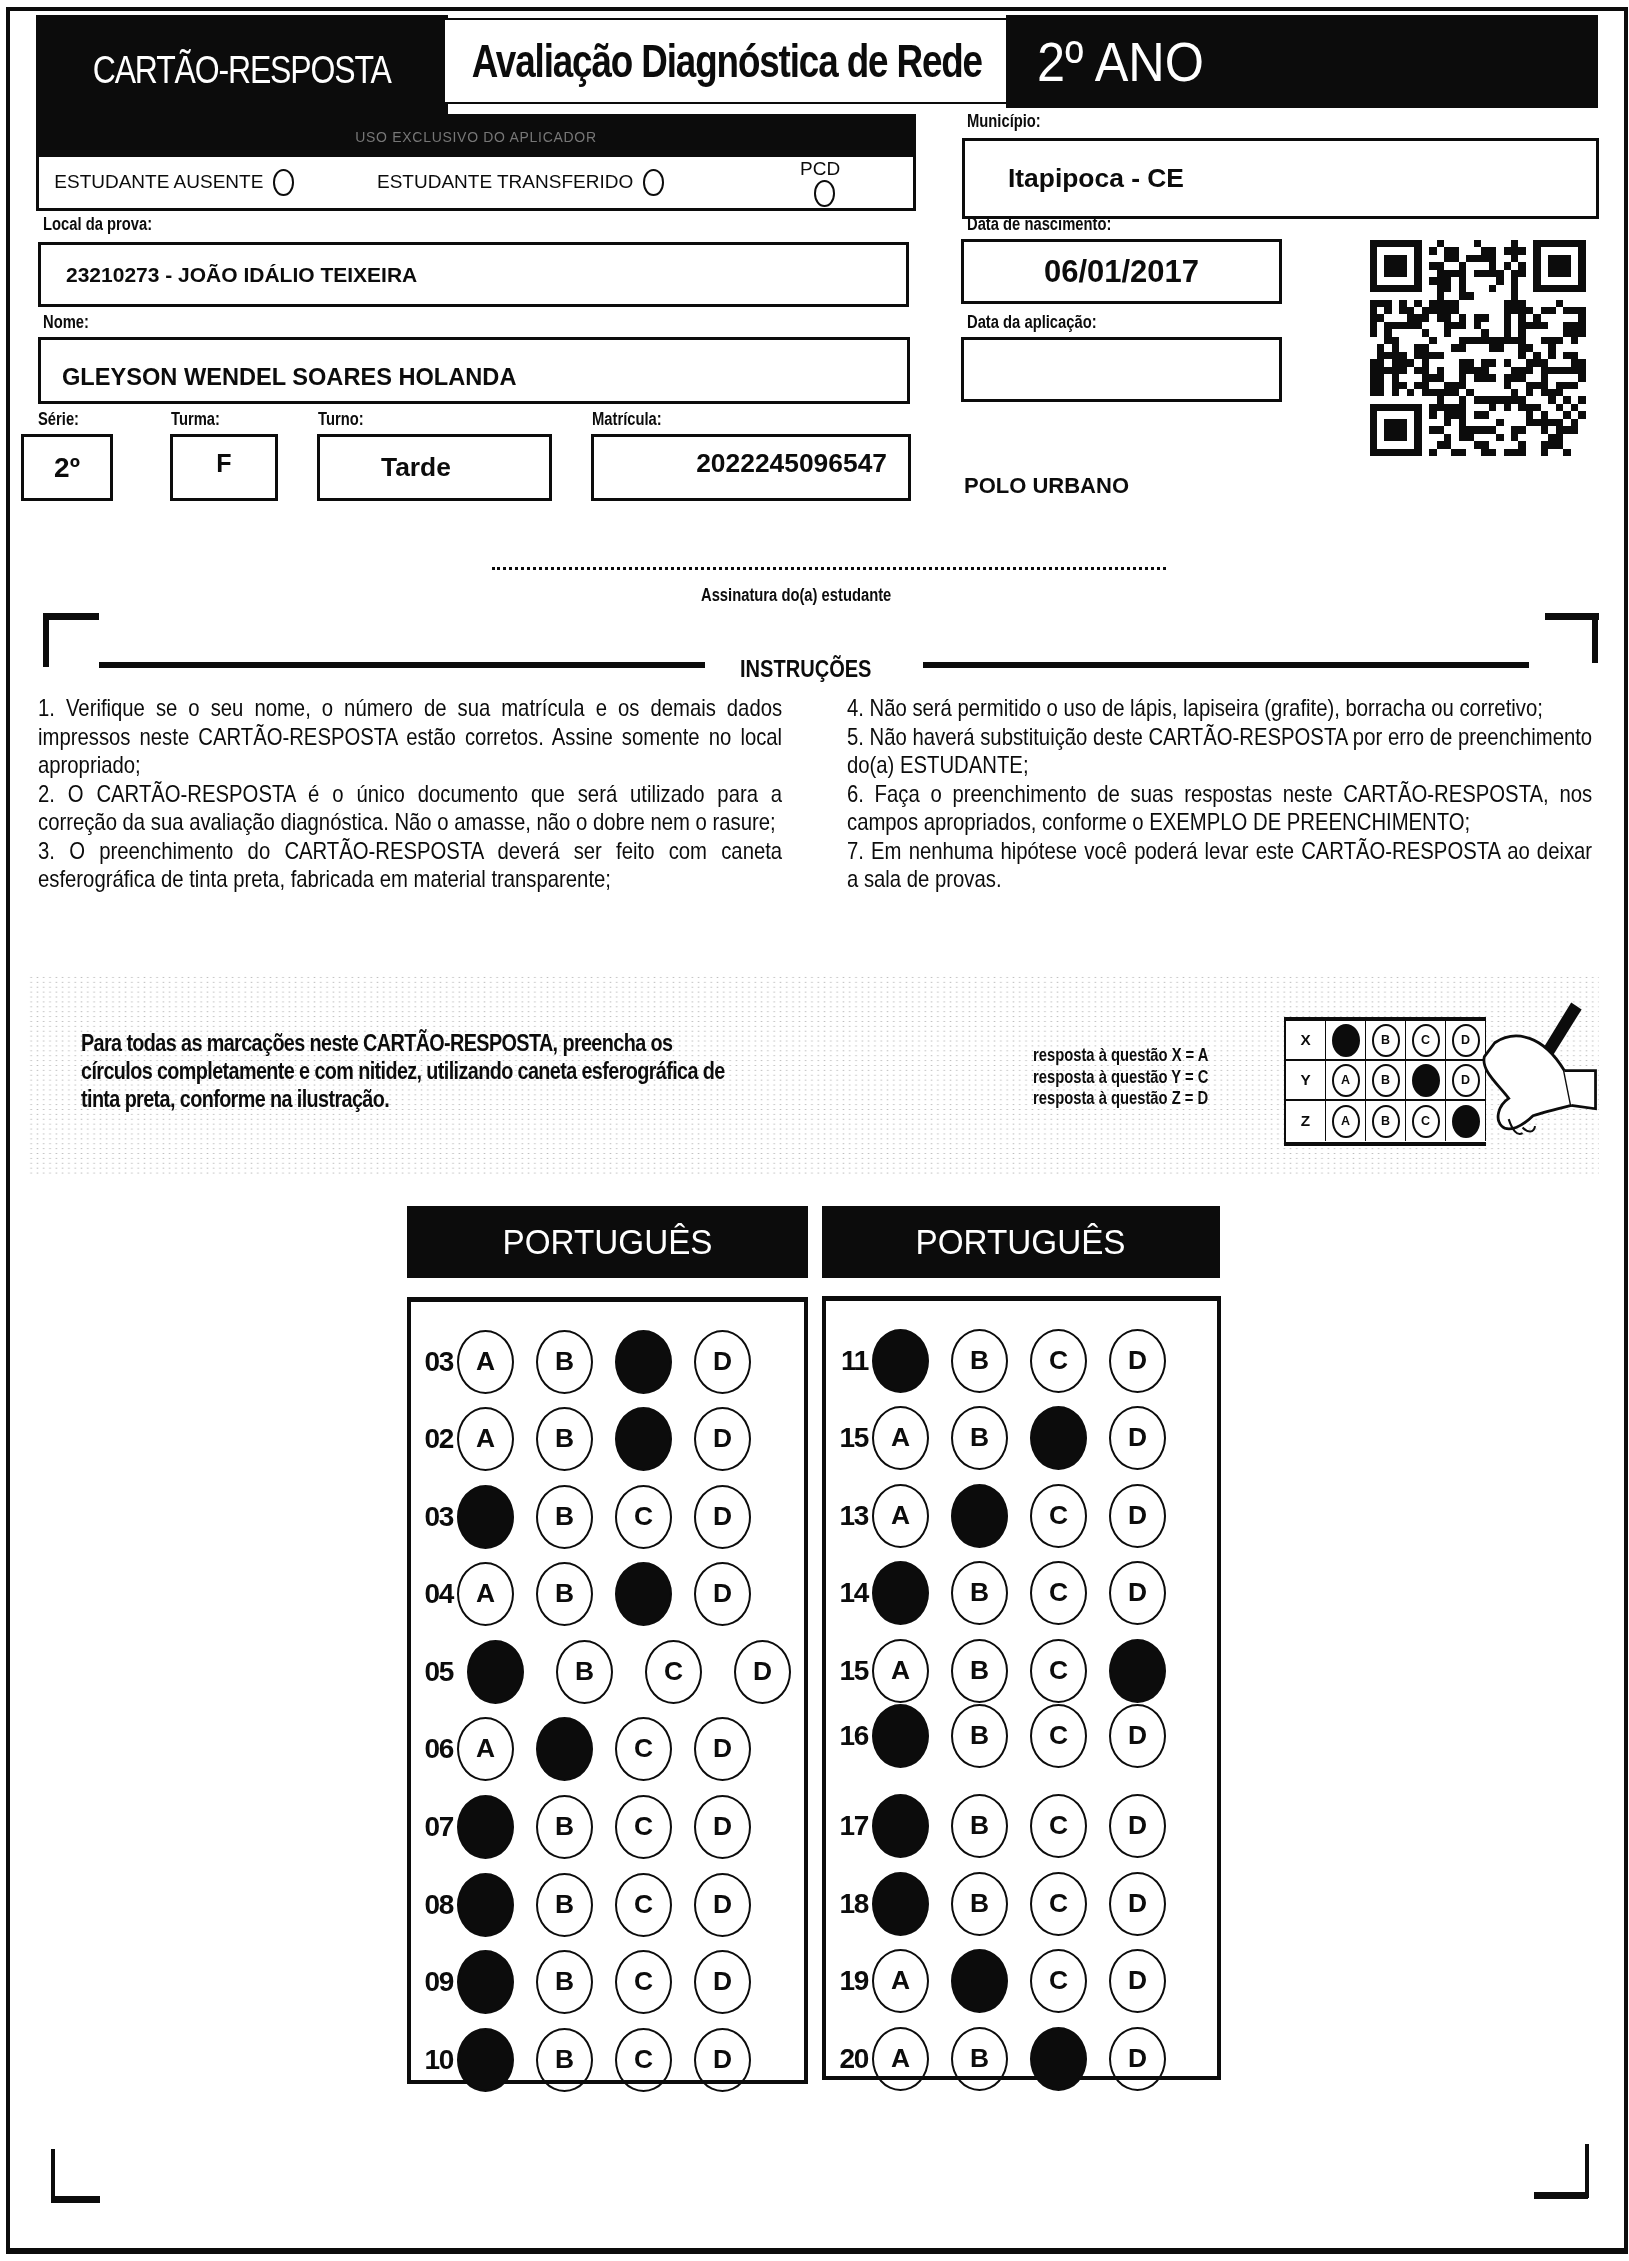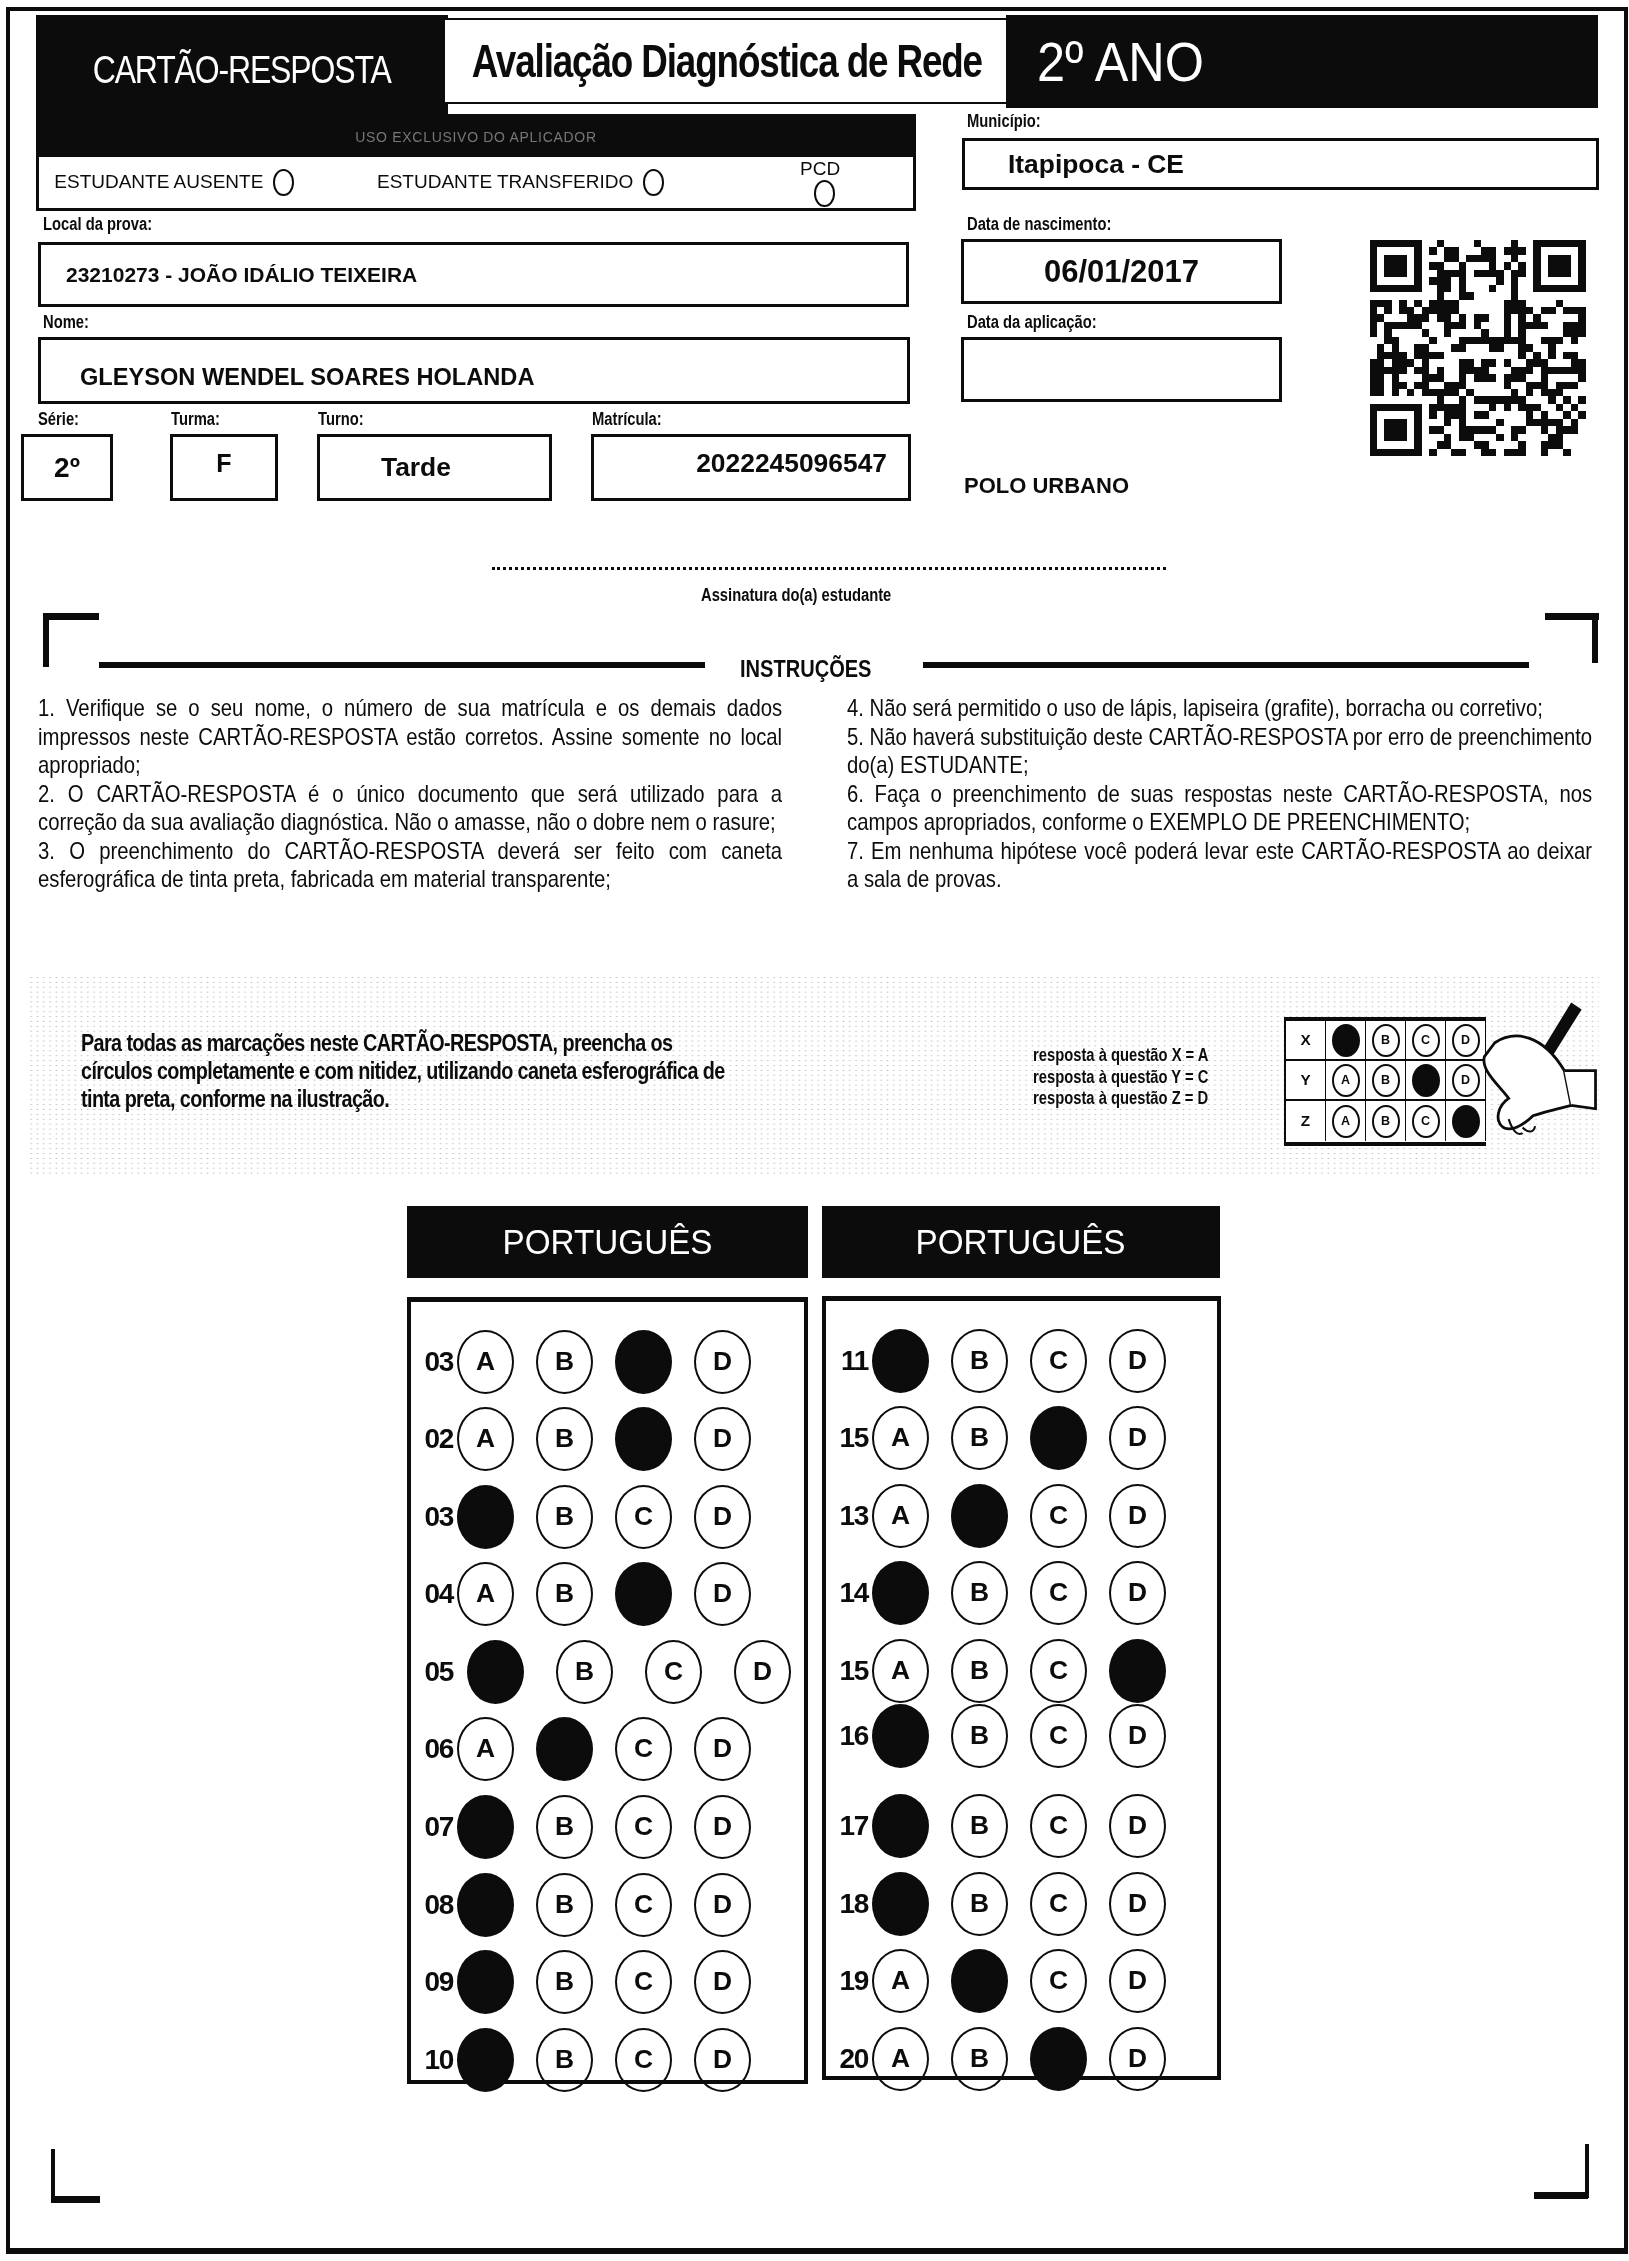--- a/index.html
+++ b/index.html
@@ -95,21 +95,21 @@
       <span class="radio"></span>
     </div>
   </div>
 </div>
 
 <div class="abs lbl" style="left:43px; top:214px;">Local da prova:</div>
 <div class="abs fld" style="left:38px; top:242px; width:871px; height:65px; padding-left:25px; font-size:21px;">
   <span>23210273 - JOÃO IDÁLIO TEIXEIRA</span>
 </div>
 <div class="abs lbl" style="left:43px; top:312px;">Nome:</div>
-<div class="abs fld" style="left:38px; top:337px; width:872px; height:67px; padding-left:39px; font-size:23.6px; padding-top:14px;">
+<div class="abs fld" style="left:38px; top:337px; width:872px; height:67px; padding-left:21px; font-size:23.6px; padding-top:14px;">
   <span>GLEYSON WENDEL SOARES HOLANDA</span>
 </div>
 
 <div class="abs lbl" style="left:38px; top:409px;">Série:</div>
 <div class="abs lbl" style="left:171px; top:409px;">Turma:</div>
 <div class="abs lbl" style="left:318px; top:409px;">Turno:</div>
 <div class="abs lbl" style="left:592px; top:409px;">Matrícula:</div>
 
 <div class="abs fld" style="left:21px; top:434px; width:92px; height:67px; justify-content:center; font-size:28px;">
     <span>2º</span>
@@ -118,21 +118,21 @@
     <span>F</span>
   </div>
 <div class="abs fld" style="left:317px; top:434px; width:235px; height:67px; padding-left:61px; font-size:26.4px;">
     <span>Tarde</span>
   </div>
 <div class="abs fld" style="left:591px; top:434px; width:320px; height:67px; justify-content:flex-end; padding-right:21px; font-size:26.4px; padding-bottom:8.3px;">
     <span>2022245096547</span>
   </div>
 
 <div class="abs lbl" style="left:967px; top:111px;">Município:</div>
-<div class="abs fld" style="left:962px; top:138px; width:637px; height:52px; padding-left:43px; font-size:26.4px;">
+<div class="abs fld" style="left:962px; top:138px; width:637px; height:81px; padding-left:43px; font-size:26.4px;">
     <span>Itapipoca - CE</span>
   </div>
 <div class="abs lbl" style="left:967px; top:214px;">Data de nascimento:</div>
 <div class="abs fld" style="left:961px; top:239px; width:321px; height:65px; justify-content:center; font-size:31px;">
     <span>06/01/2017</span>
   </div>
 <div class="abs lbl" style="left:967px; top:312px;">Data da aplicação:</div>
 <div class="abs fld" style="left:961px; top:337px; width:321px; height:65px;">
     <span></span>
   </div>

